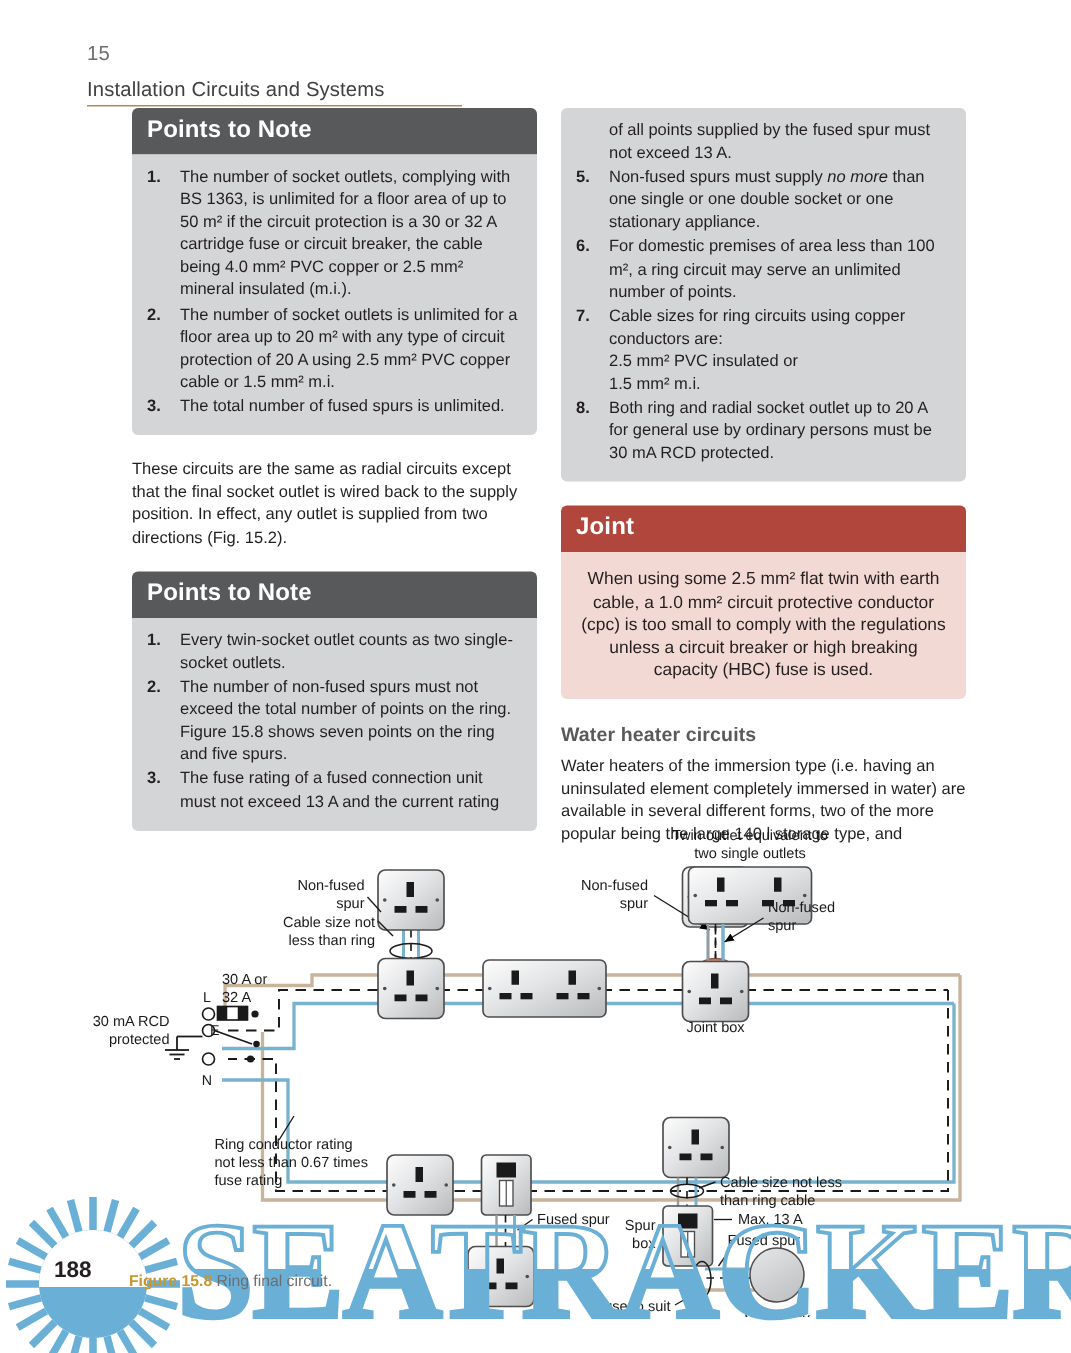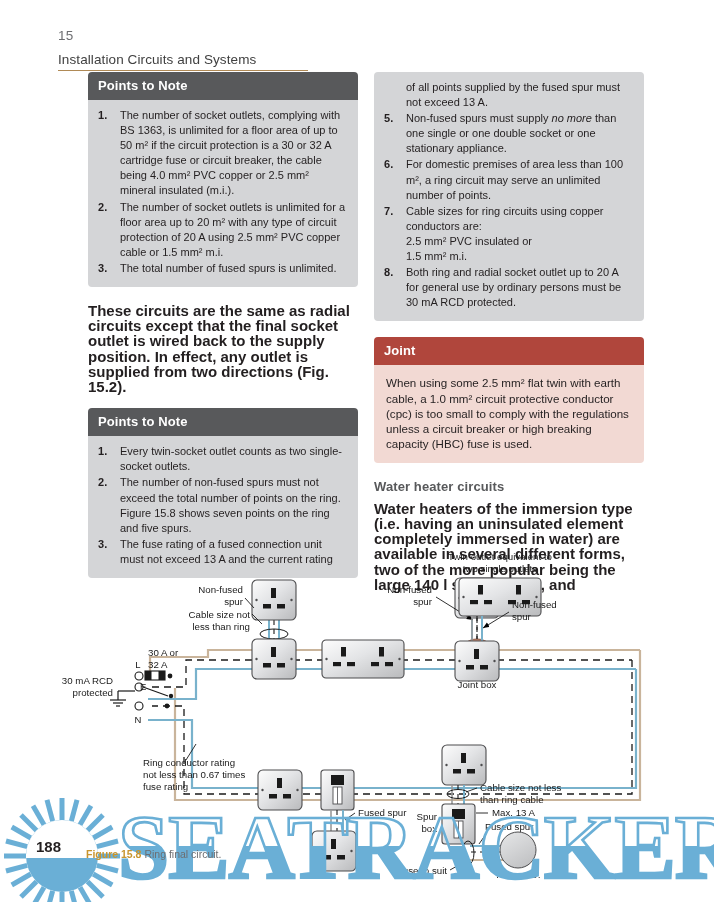--- a/index.html
+++ b/index.html
@@ -26,21 +26,21 @@
   
   .col-left  { position:absolute; left:88px; top:72px;  width:270px; }
   .col-right { position:absolute; left:374px; top:72px; width:270px; }
 
   
   .box { width:100%; margin-bottom:16px; }
   .box-head {
     background:#58595b;
     color:#ffffff;
     font-weight:bold;
-    font-size:13px;
+    font-size:16px;
     padding:6px 10px 7px 10px;
     border-radius:4px 4px 0 0;
     letter-spacing:.1px;
   }
   .box-body {
     background:#d4d5d7;
     padding:8px 12px 10px 10px;
     border-radius:0 0 4px 4px;
   }
   .box.note .box-head { background:#b0463c; border-radius:4px 4px 0 0; }
@@ -58,34 +58,33 @@
   }
   .box-body li::before {
     content:counter(pn) ".";
     position:absolute; left:0; top:0;
     font-weight:bold;
     width:18px;
   }
   .box-body li.nonum { padding-left:22px; }
   .box-body li.nonum::before { content:""; counter-increment:none; }
   .box-body p.plain {
-    margin:0; font-size:11.6px; line-height:15.1px;
+    margin:0; font-size:11.6px; line-height:15.1px;text-align:center;
   }
   .box-body .sub { display:block; }
   em { font-style:italic; }
 
   
   h2.sec {
     font-size:13px; font-weight:bold; color:#58595b;
     margin:2px 0 7px 0; letter-spacing:.1px;
   }
   p.body {
-    font-size:15px; line-height:15.2px; margin:0 0 14px 0;
+    font-size:11px; line-height:15.2px; margin:0 0 14px 0;
     color:#231f20;
-    font-weight:bold;
   }
 
   
   .figure { position:absolute; left:0; top:548px; width:714px; height:330px; }
   .figure svg { display:block; }
 
   .caption {
     position:absolute; left:86px; top:848px;
     font-size:10.5px; color:#6d6e71;
   }

